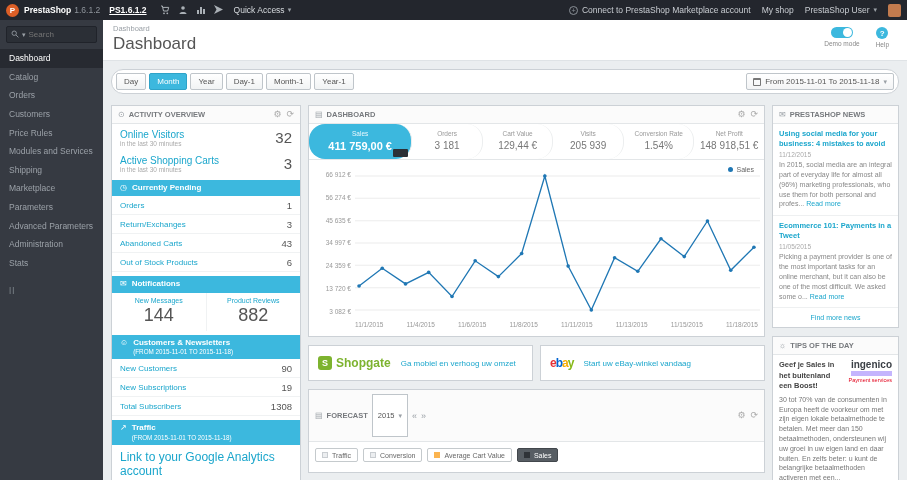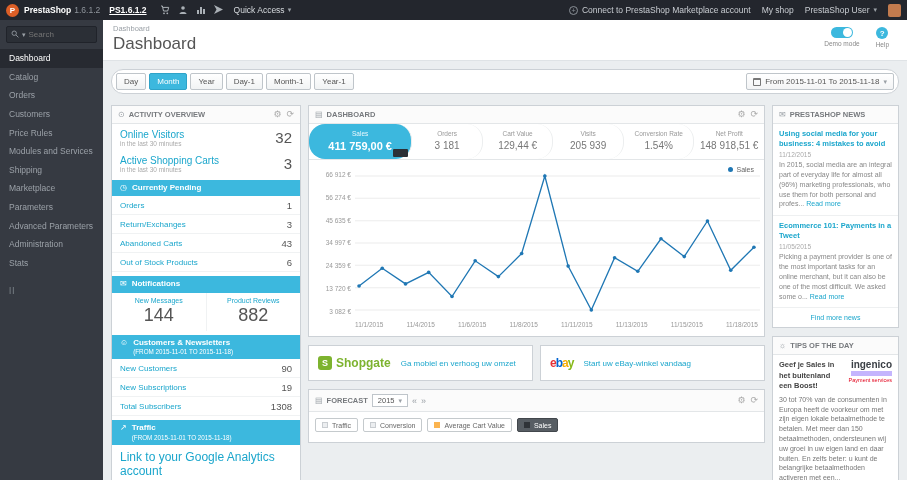--- a/index.html
+++ b/index.html
@@ -98,21 +98,21 @@
   
   .promos{display:flex;gap:7px;margin-bottom:8px;}
   .promo{flex:1;background:#fff;border:1px solid #ccd1d6;display:flex;align-items:center;gap:10px;padding:6px 9px;height:36px;}
   .shopgate-logo{display:flex;align-items:center;gap:4px;color:#7db32f;font-weight:bold;font-size:12px;flex:none;}
   .sg-icon{width:14px;height:14px;background:#7db32f;border-radius:3px;color:#fff;font-size:9px;font-weight:bold;display:flex;align-items:center;justify-content:center;}
   .ebay-logo{font-weight:bold;font-size:12px;letter-spacing:-1px;flex:none;cursor:default;}
   .ebay-logo .e{color:#e53238;}.ebay-logo .b{color:#0064d2;}.ebay-logo .a{color:#f5af02;}.ebay-logo .y{color:#86b817;}
   .plink{font-size:8px;color:var(--link,#1ba6cc);cursor:pointer;}
 
   
-  .yearbox{border:1px solid #bfc5ca;font-size:7.5px;padding:1px 5px;color:#555;background:#fff;display:flex;gap:4px;align-items:center;font-weight:normal;cursor:pointer;}
+  .yearbox{border:1px solid #bfc5ca;font-size:7.5px;padding:16px 5px;color:#555;background:#fff;display:flex;gap:4px;align-items:center;font-weight:normal;cursor:pointer;}
   .fc-arrow{color:#9aa0a6;font-size:9px;font-weight:normal;cursor:pointer;}
   .fc-legend{display:flex;gap:5px;padding:6px 6px 10px;}
   .fc-btn{display:flex;align-items:center;gap:4px;border:1px solid #c5cacd;background:#fff;font-size:7px;color:#666;padding:2.5px 6px;border-radius:2px;cursor:pointer;font-family:inherit;}
   .fc-btn .sq{width:6px;height:6px;background:#eceef0;border:1px solid #c9cdd1;}
   .fc-btn .sq.orange{background:var(--orange,#fbb450);border-color:var(--orange,#fbb450);}
   .fc-btn.active{background:#575d63;color:#fff;border-color:#42474c;}
   .fc-btn.active .sq{background:#2f3338;border-color:#2f3338;}
 
   
   .art{padding:5px 6px 6px;border-bottom:1px solid #eef0f1;}

